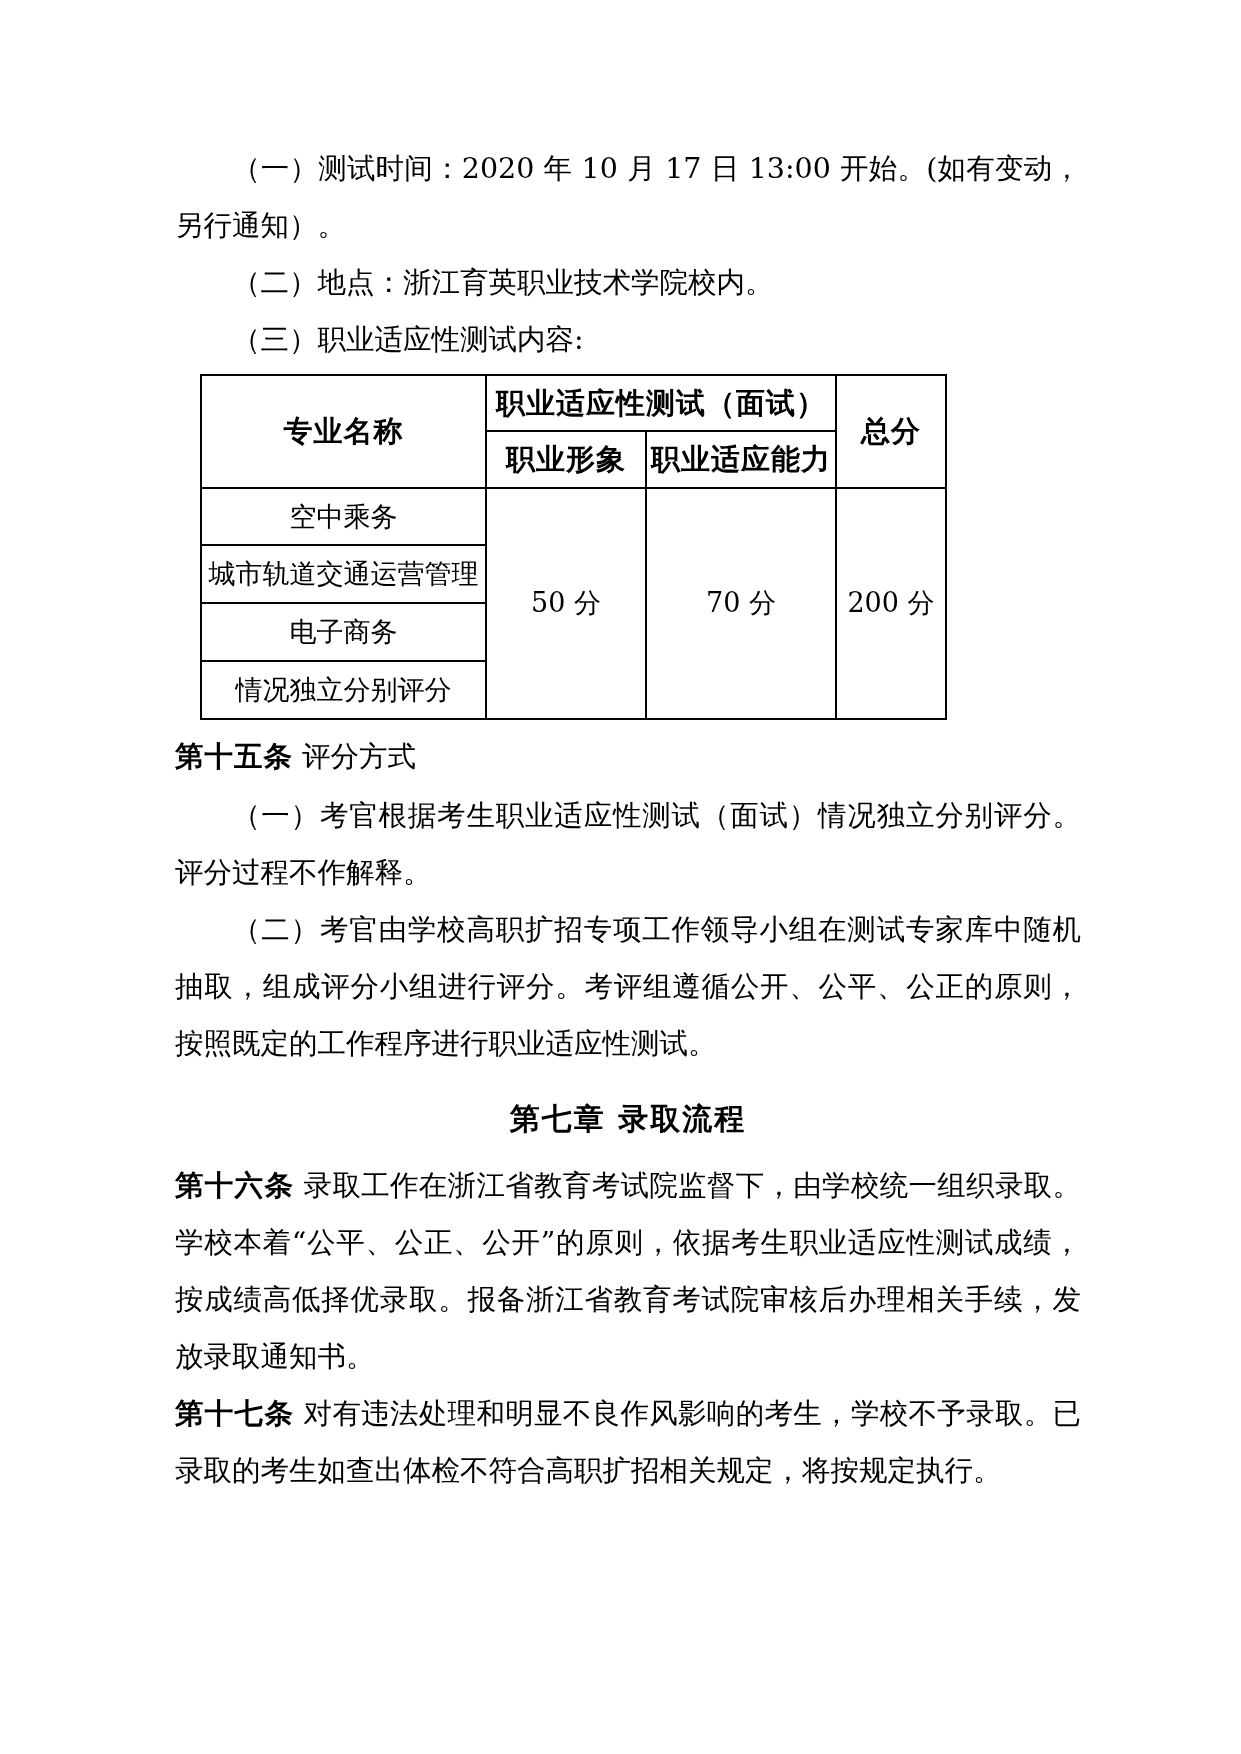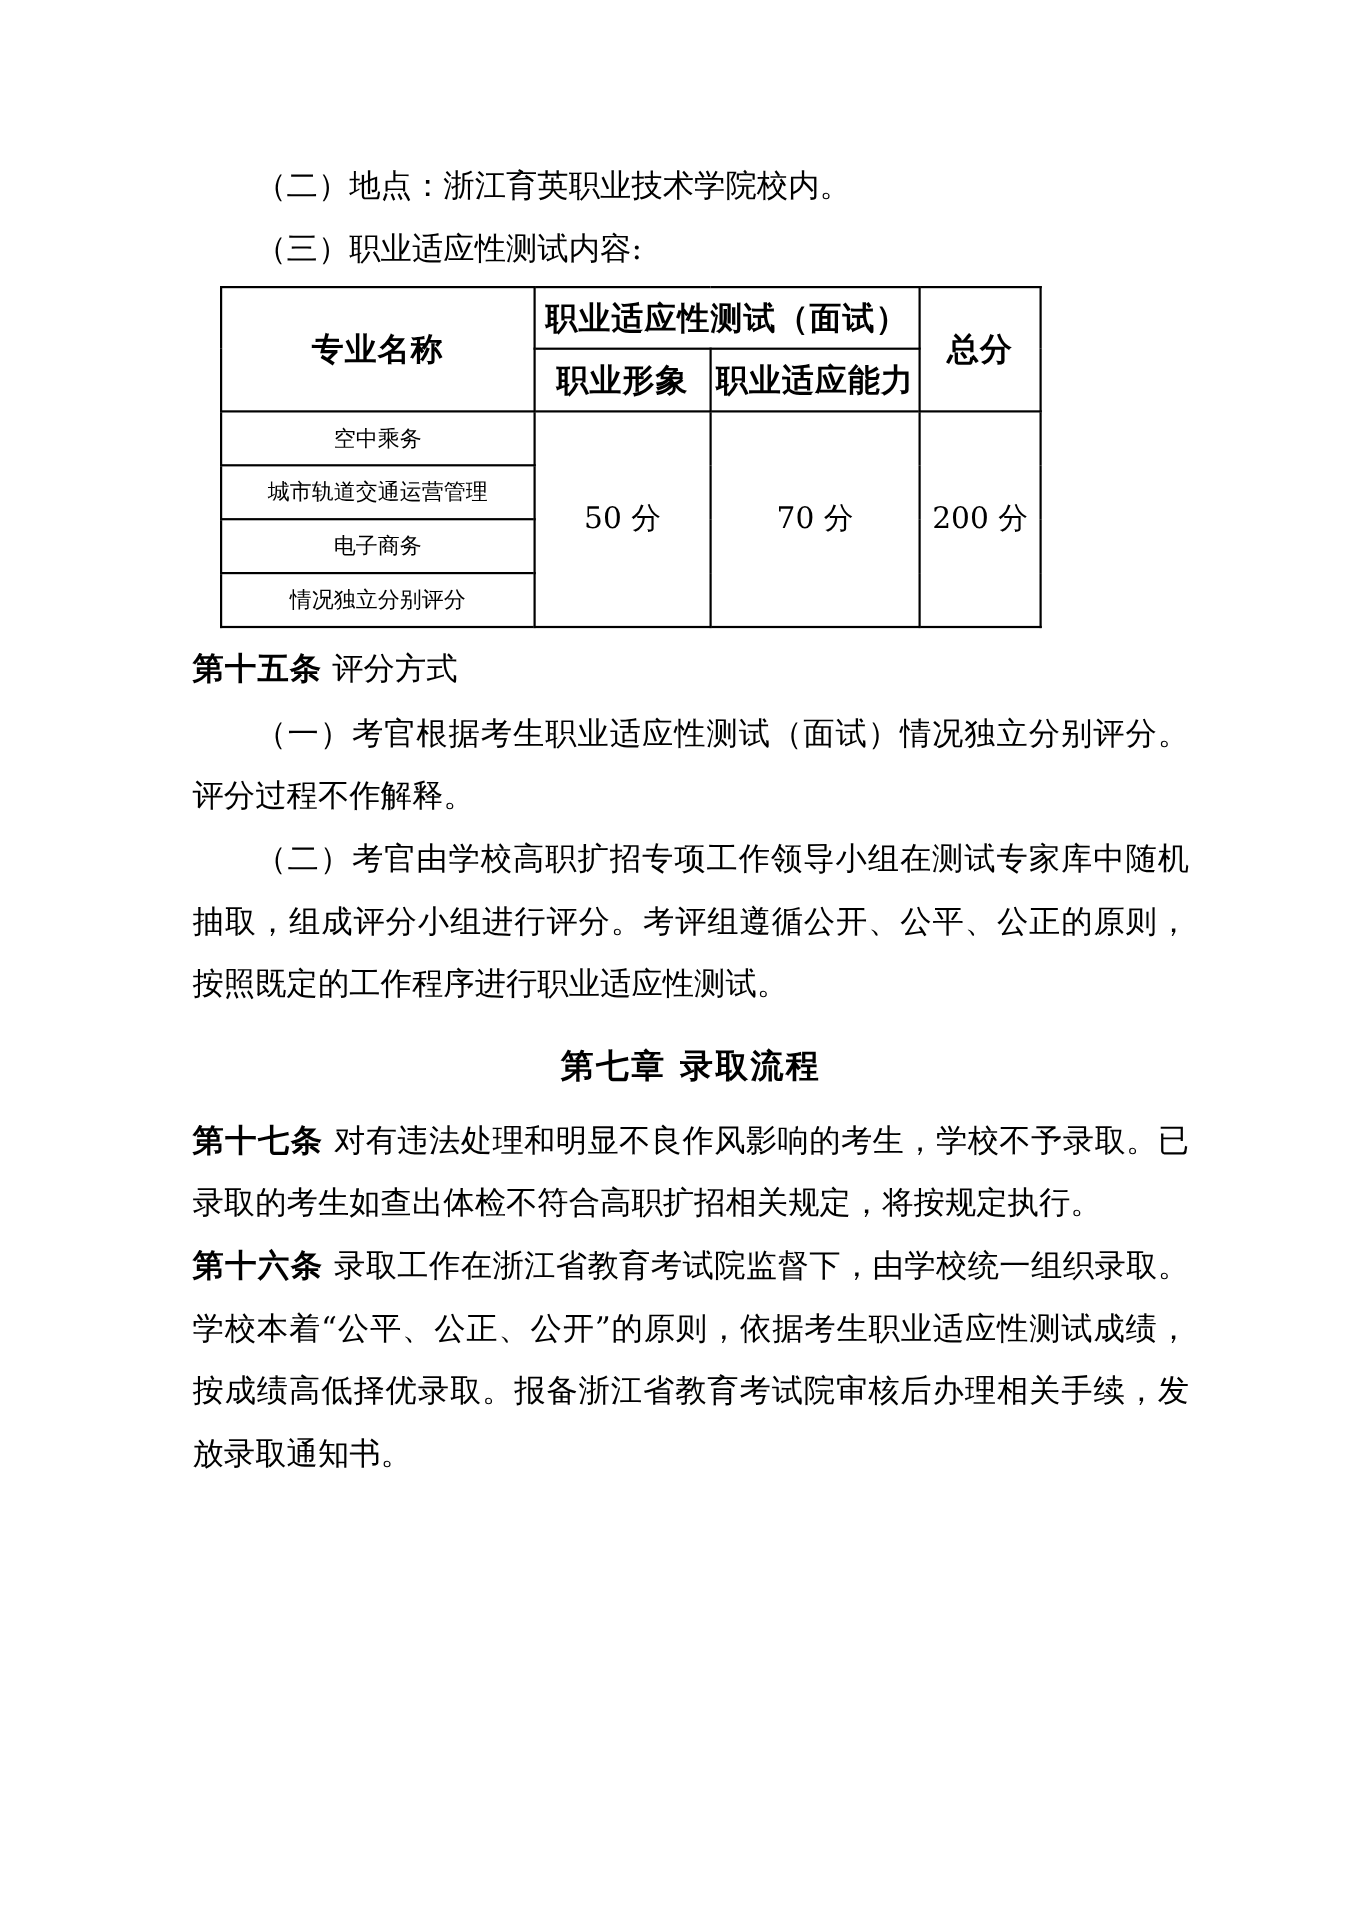--- a/index.html
+++ b/index.html
@@ -66,32 +66,33 @@
     font-size: 27px;
     padding: 9px 4px;
     line-height: 1.25;
   }
   table.score-table td.hdr {
     font-weight: bold;
     font-size: 29px;
     letter-spacing: 1px;
   }
   table.score-table td.major {
-    font-size: 20px;
+    font-size: 27px;
     padding: 11px 4px;
   }
   .nowrap { white-space: nowrap; margin-left: 35px; }
   .tbl-wrap { }
 </style>
 </head>
 <body>
 
 <div class="page">
   <div class="doc-body">
 
+    <p class="indent2">（一）测试时间：2020 年 10 月 17 日 13:00 开始。(如有变动，另行通知）。</p>
 
     <p class="indent2">（二）地点：浙江育英职业技术学院校内。</p>
 
     <p class="indent2">（三）职业适应性测试内容:</p>
 
     <div class="tbl-wrap">
       <table class="score-table">
         <colgroup>
           <col style="width:285px">
           <col style="width:160px">
@@ -132,23 +133,23 @@
       <span>评分方式</span>
     </p>
 
     <p class="indent2">（一）考官根据考生职业适应性测试（面试）情况独立分别评分。评分过程不作解释。</p>
 
     <p class="indent2">（二）考官由学校高职扩招专项工作领导小组在测试专家库中随机抽取，组成评分小组进行评分。考评组遵循公开、公平、公正的原则，按照既定的工作程序进行职业适应性测试。</p>
 
     <p class="chapter-title">第七章 录取流程</p>
 
     <p class="hang">
-      <span class="article-label">第十七条</span>
-      <span>对有违法处理和明显不良作风影响的考生，学校不予录取。已录取的考生如查出体检不符合高职扩招相关规定，将按规定执行。</span>
+      <span class="article-label">第十六条</span>
+      <span>录取工作在浙江省教育考试院监督下，由学校统一组织录取。学校本着“公平、公正、公开”的原则，依据考生职业适应性测试成绩，按成绩高低择优录取。报备浙江省教育考试院审核后办理相关手续，发放录取通知书。</span>
     </p>
 
     <p class="hang">
-      <span class="article-label">第十六条</span>
-      <span>录取工作在浙江省教育考试院监督下，由学校统一组织录取。学校本着“公平、公正、公开”的原则，依据考生职业适应性测试成绩，按成绩高低择优录取。报备浙江省教育考试院审核后办理相关手续，发放录取通知书。</span>
+      <span class="article-label">第十七条</span>
+      <span>对有违法处理和明显不良作风影响的考生，学校不予录取。已录取的考生如查出体检不符合高职扩招相关规定，将按规定执行。</span>
     </p>
 
   </div>
 </div>
 
 </body></html>

